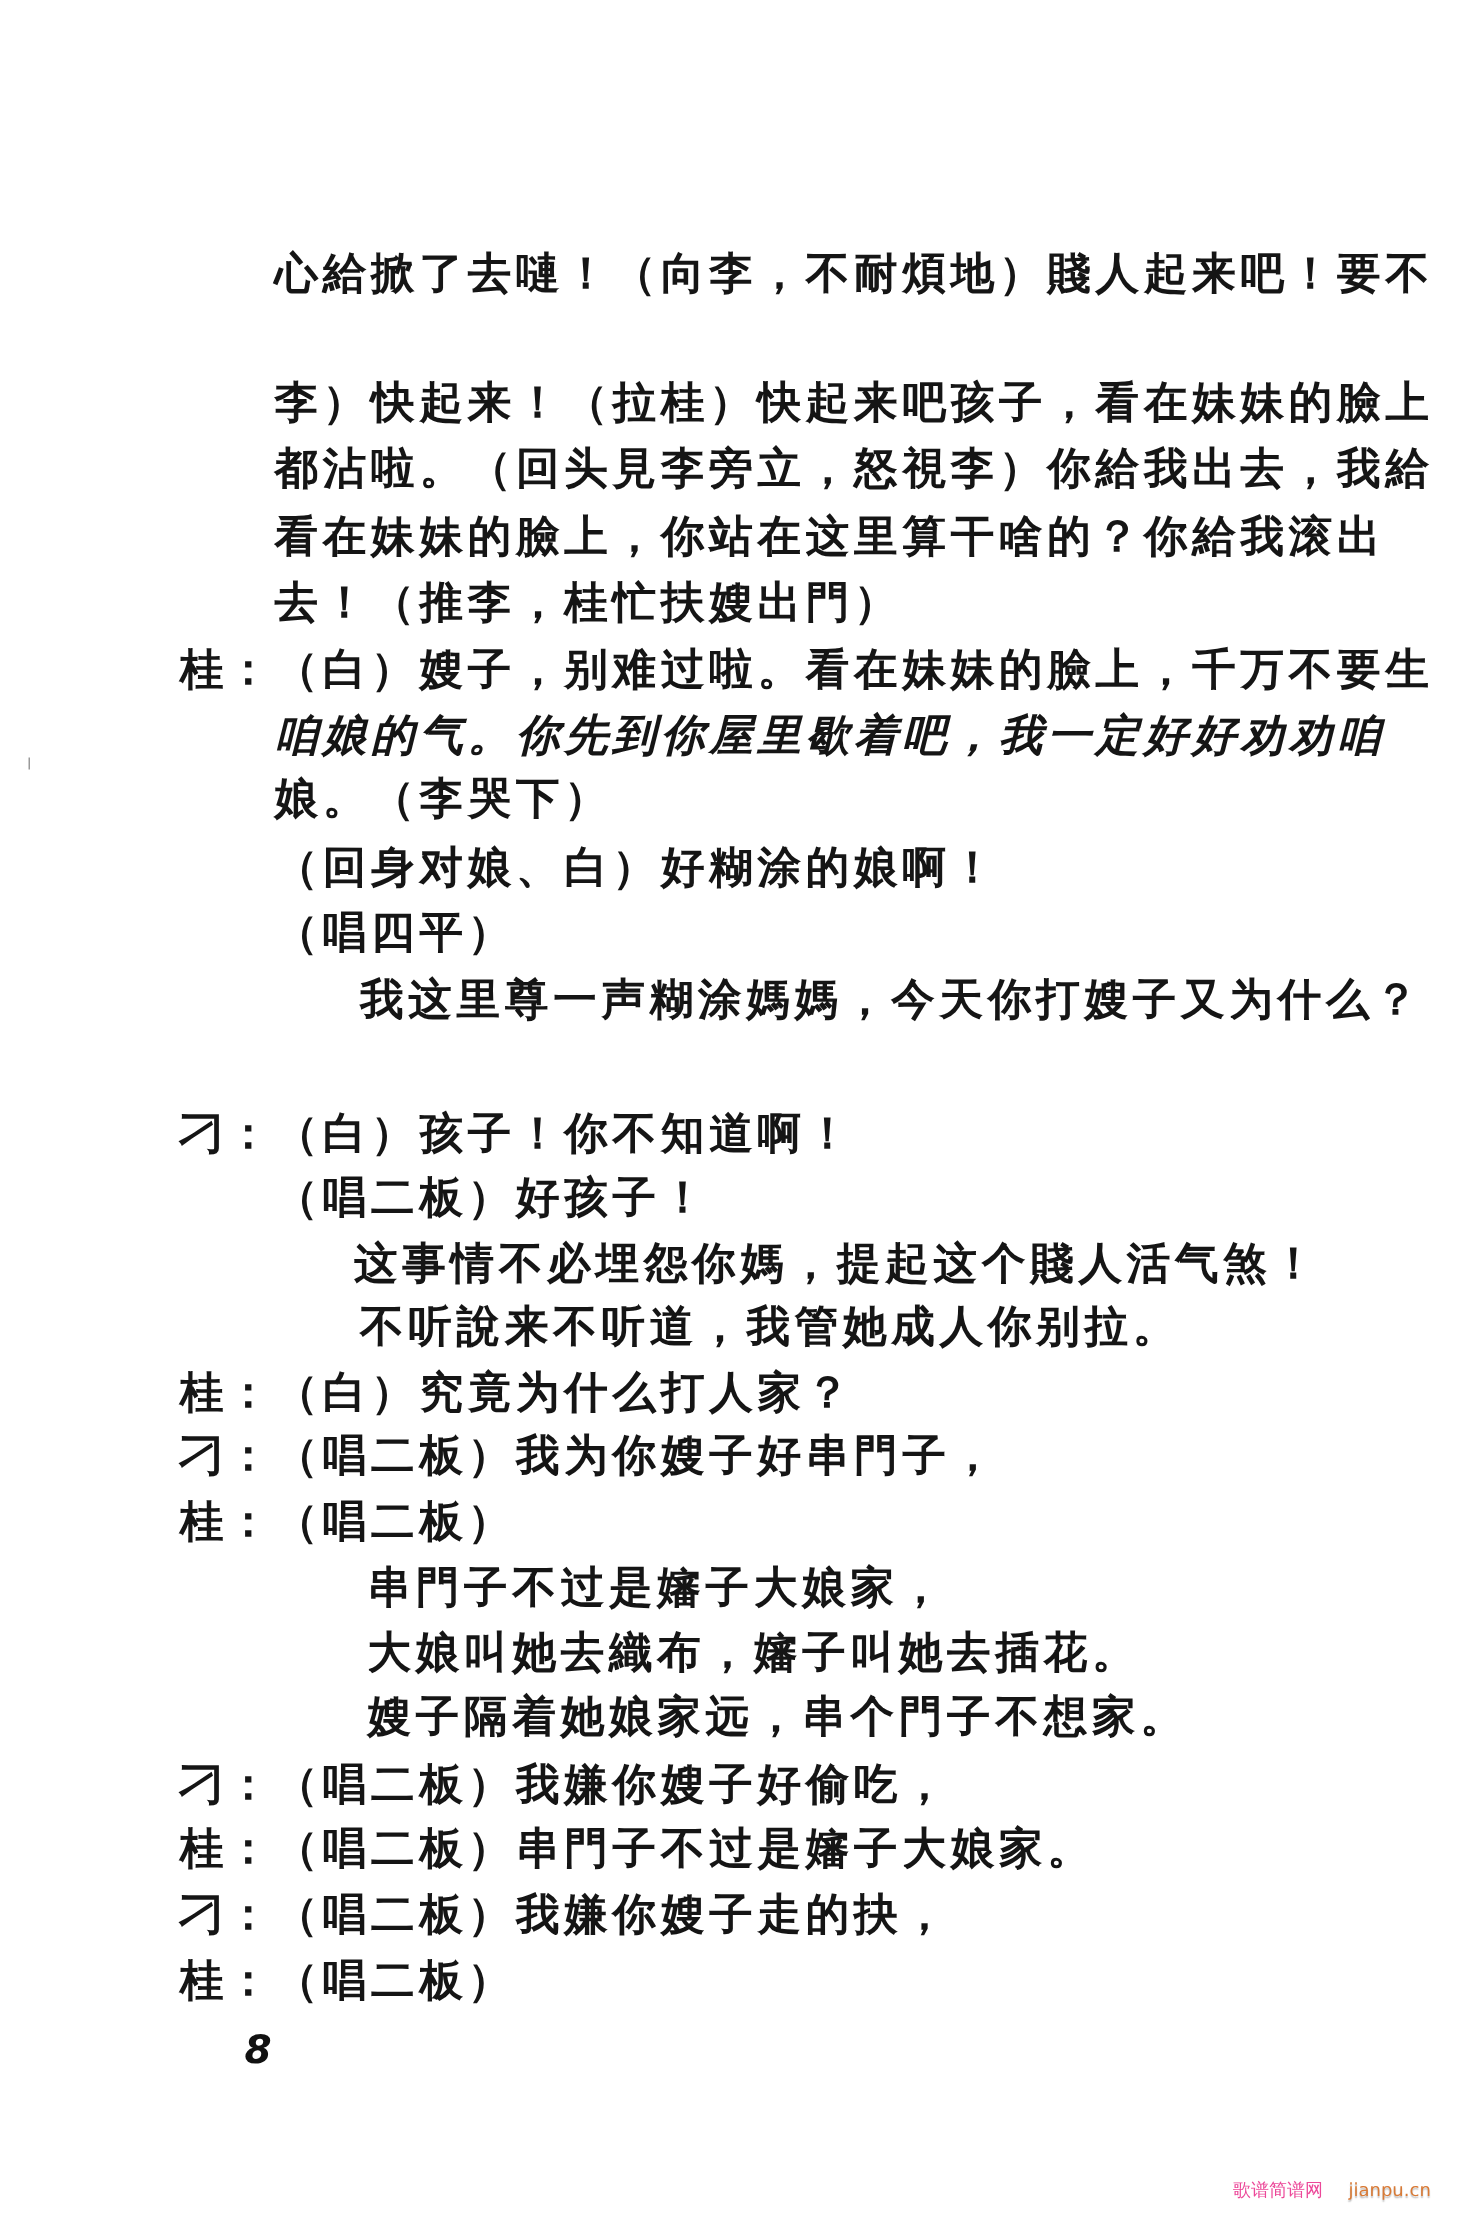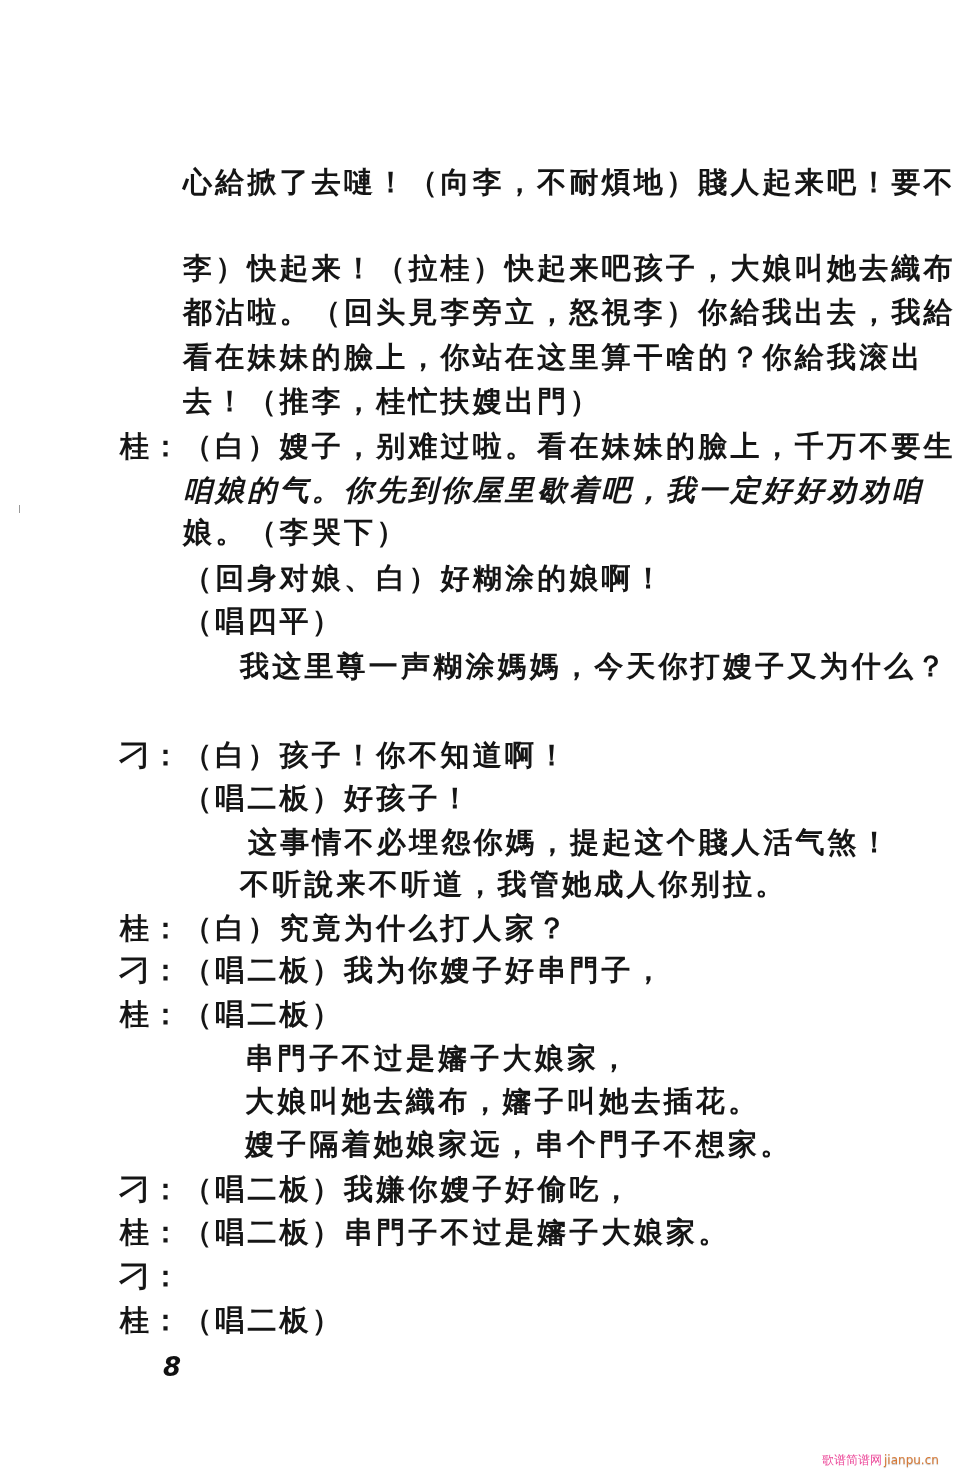--- a/index.html
+++ b/index.html
@@ -53,53 +53,53 @@
   }
   .watermark {
     position: absolute;
     left: 822px;
     top: 1452px;
     font-family: "DejaVu Sans", sans-serif;
     font-size: 12px;
     white-space: nowrap;
   }
   .watermark .wm-cn { color: #ec4899; }
-  .watermark .wm-en { color: #d87a36; margin-left: 2px; text-shadow: 0 1px 1px #bbb; }
+  .watermark .wm-en { color: #d87a36; margin-left: 17px; text-shadow: 0 1px 1px #bbb; }
   .margin-mark {
     position: absolute;
     left: 19px;
     top: 505px;
     width: 1px;
     height: 8px;
     background: #999;
   }
 </style>
 </head>
 <body>
 
 <div class="page">
 
   <div class="line justify" style="left:183px; top:164px;">心給掀了去嗹！（向李，不耐煩地）賤人起来吧！要不</div>
-  <div class="line justify" style="left:183px; top:250px;">李）快起来！（拉桂）快起来吧孩子，大娘叫她去織布</div>
+  <div class="line justify" style="left:183px; top:250px;">李）快起来！（拉桂）快起来吧孩子，看在妹妹的臉上</div>
   <div class="line justify" style="left:183px; top:294px;">都沾啦。（回头見李旁立，怒視李）你給我出去，我給</div>
   <div class="line justify" style="left:183px; top:339px;">看在妹妹的臉上，你站在这里算干啥的？你給我滚出</div>
   <div class="line" style="left:183px; top:383px;">去！（推李，桂忙扶嫂出門）</div>
 
   <div class="speaker" style="left:120px; top:428px;">桂：</div>
   <div class="line justify" style="left:183px; top:428px;">（白）嫂子，别难过啦。看在妹妹的臉上，千万不要生</div>
   <div class="line justify" style="left:183px; top:472px;font-style:italic;">咱娘的气。你先到你屋里歇着吧，我一定好好劝劝咱</div>
   <div class="line" style="left:183px; top:514px;">娘。（李哭下）</div>
   <div class="line" style="left:183px; top:560px;">（回身对娘、白）好糊涂的娘啊！</div>
   <div class="line" style="left:183px; top:603px;">（唱四平）</div>
   <div class="line" style="left:240px; top:648px;">我这里尊一声糊涂媽媽，今天你打嫂子又为什么？</div>
 
   <div class="speaker" style="left:120px; top:737px;">刁：</div>
   <div class="line" style="left:183px; top:737px;">（白）孩子！你不知道啊！</div>
   <div class="line" style="left:183px; top:780px;">（唱二板）好孩子！</div>
-  <div class="line" style="left:248px; top:824px;">这事情不必埋怨你媽，提起这个賤人活气煞！</div>
+  <div class="line" style="left:236px; top:824px;">这事情不必埋怨你媽，提起这个賤人活气煞！</div>
   <div class="line" style="left:240px; top:866px;">不听說来不听道，我管她成人你别拉。</div>
 
   <div class="speaker" style="left:120px; top:910px;">桂：</div>
   <div class="line" style="left:183px; top:910px;">（白）究竟为什么打人家？</div>
 
   <div class="speaker" style="left:120px; top:952px;">刁：</div>
   <div class="line" style="left:183px; top:952px;">（唱二板）我为你嫂子好串門子，</div>
 
   <div class="speaker" style="left:120px; top:996px;">桂：</div>
   <div class="line" style="left:183px; top:996px;">（唱二板）</div>
@@ -107,20 +107,21 @@
   <div class="line" style="left:245px; top:1083px;">大娘叫她去織布，嬸子叫她去插花。</div>
   <div class="line" style="left:245px; top:1126px;">嫂子隔着她娘家远，串个門子不想家。</div>
 
   <div class="speaker" style="left:120px; top:1171px;">刁：</div>
   <div class="line" style="left:183px; top:1171px;">（唱二板）我嫌你嫂子好偷吃，</div>
 
   <div class="speaker" style="left:120px; top:1214px;">桂：</div>
   <div class="line" style="left:183px; top:1214px;">（唱二板）串門子不过是嬸子大娘家。</div>
 
   <div class="speaker" style="left:120px; top:1258px;">刁：</div>
+  <div class="line" style="left:183px; top:1258px;">（唱二板）我嫌你嫂子走的抉，</div>
 
   <div class="speaker" style="left:120px; top:1302px;">桂：</div>
   <div class="line" style="left:183px; top:1302px;">（唱二板）</div>
 
   <div class="margin-mark"></div>
 
   <div class="page-number">8</div>
 
   <div class="watermark">
     <span class="wm-cn">歌谱简谱网</span><span class="wm-en">jianpu.cn</span>

